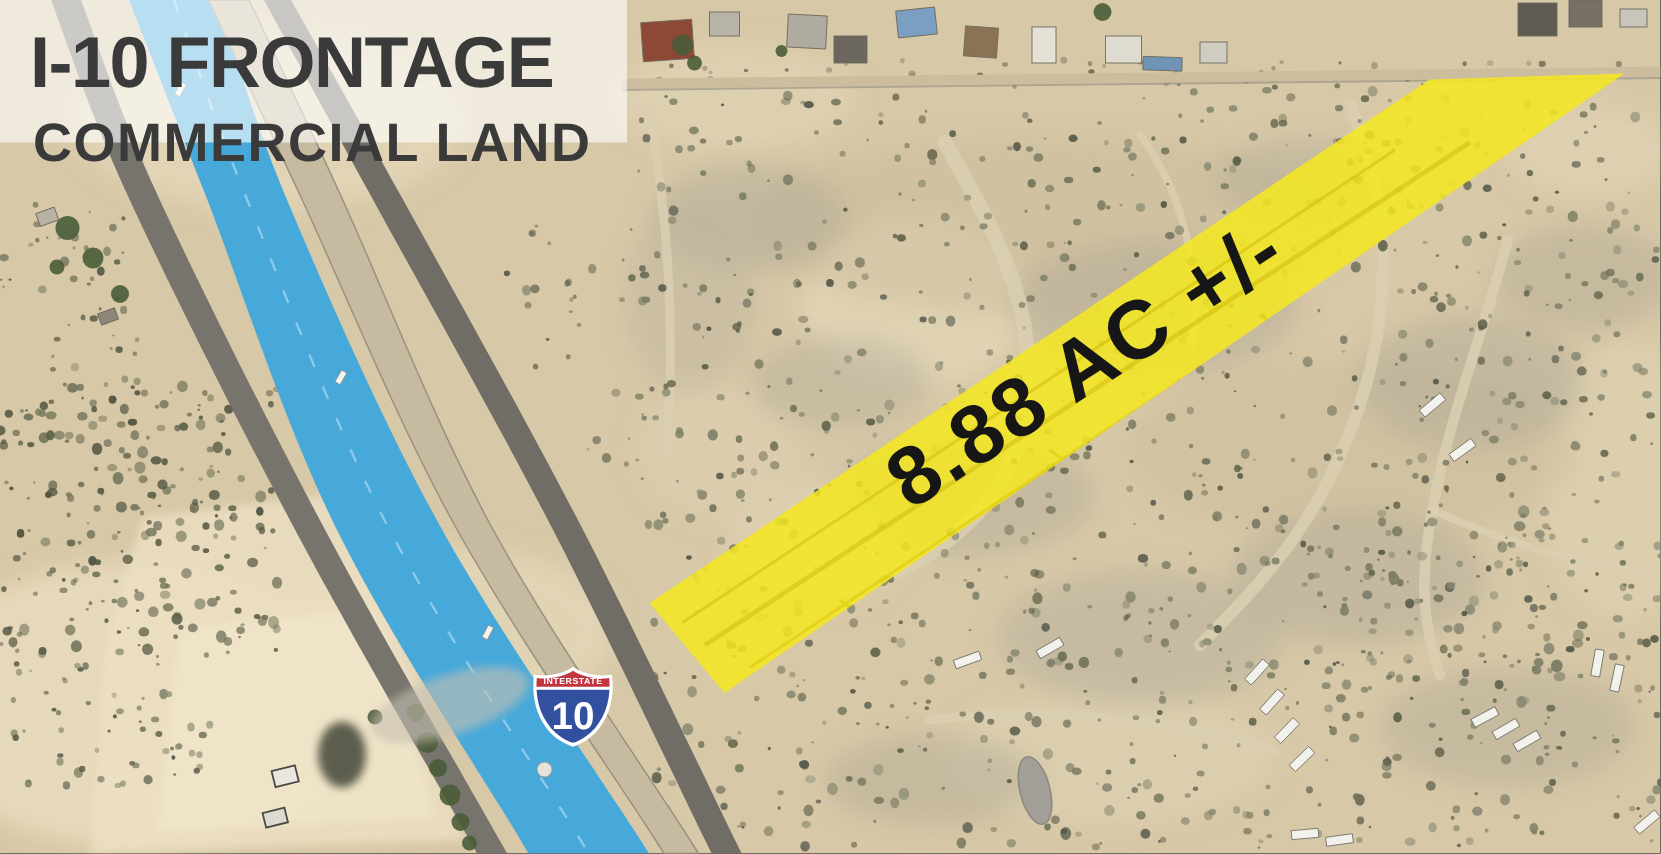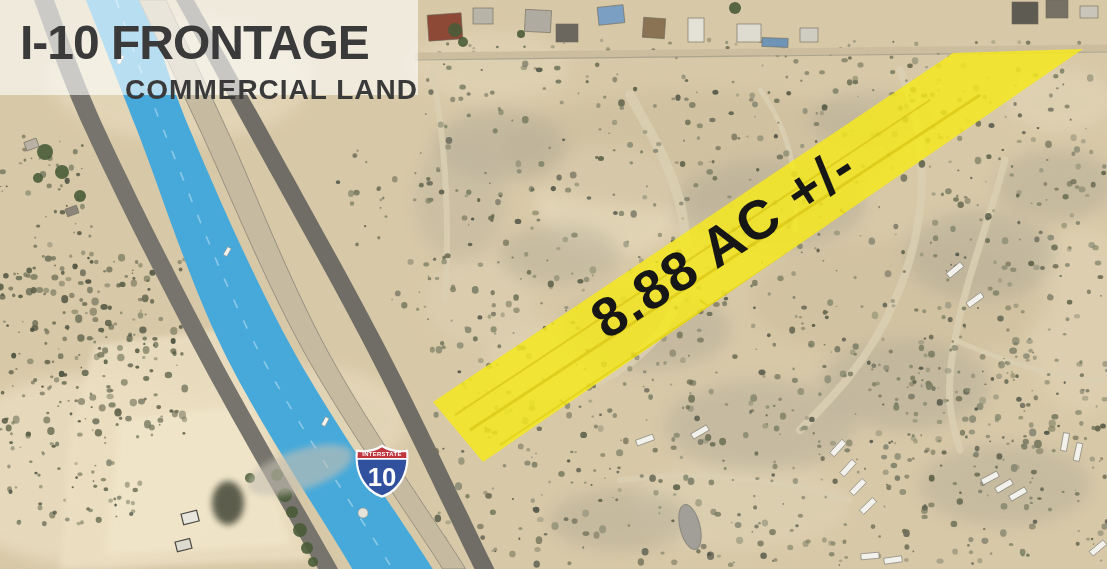--- a/index.html
+++ b/index.html
@@ -4,22 +4,22 @@
 <style>
   html,body{margin:0;padding:0;background:#222;}
   .stage{position:relative;width:1107px;height:569px;overflow:hidden;
          font-family:"Liberation Sans",sans-serif;}
   .map-svg{position:absolute;left:0;top:0;width:1107px;height:569px;display:block;}
   .title-box{position:absolute;left:0;top:0;width:418px;height:95px;
              background:rgba(255,255,255,0.62);box-sizing:border-box;
              padding:18px 0 0 20px;}
   .title-main{font-size:48px;line-height:1.04;font-weight:bold;color:#3a3a3a;
               letter-spacing:-1px;white-space:nowrap;}
-  .title-sub{font-size:28px;font-weight:bold;color:#3a3a3a;letter-spacing:1px;
-             margin-top:6px;margin-left:2px;white-space:nowrap;text-align:right;}
+  .title-sub{font-size:36px;font-weight:bold;color:#3a3a3a;letter-spacing:1px;
+             margin-top:6px;margin-left:2px;white-space:nowrap;}
   .parcel-text{font-family:"Liberation Sans",sans-serif;font-weight:bold;}
   .shield-top{font-family:"Liberation Sans",sans-serif;font-weight:bold;}
 </style>
 </head>
 <body>
 
 <div class="stage">
 
   <svg class="map-svg" viewBox="0 0 1107 569">
     <defs>

